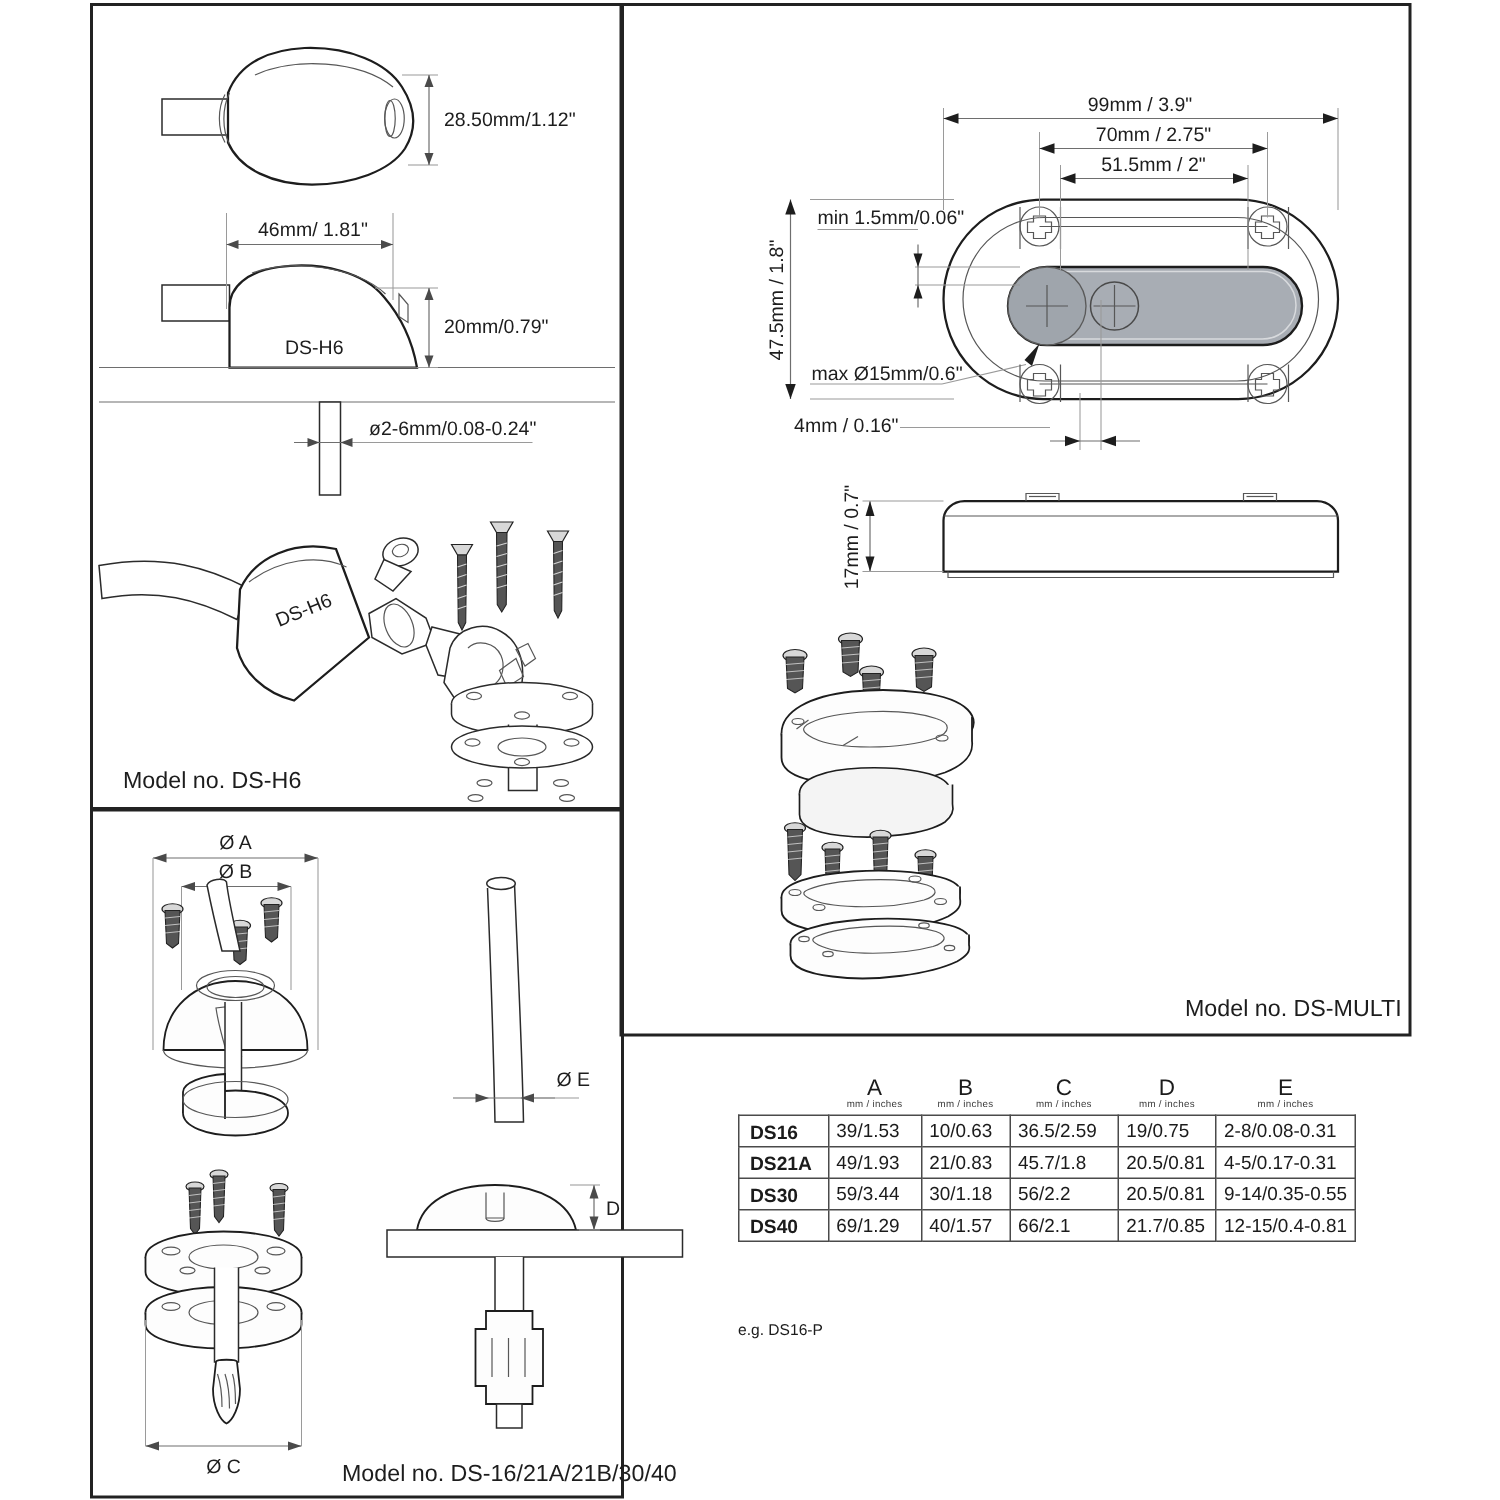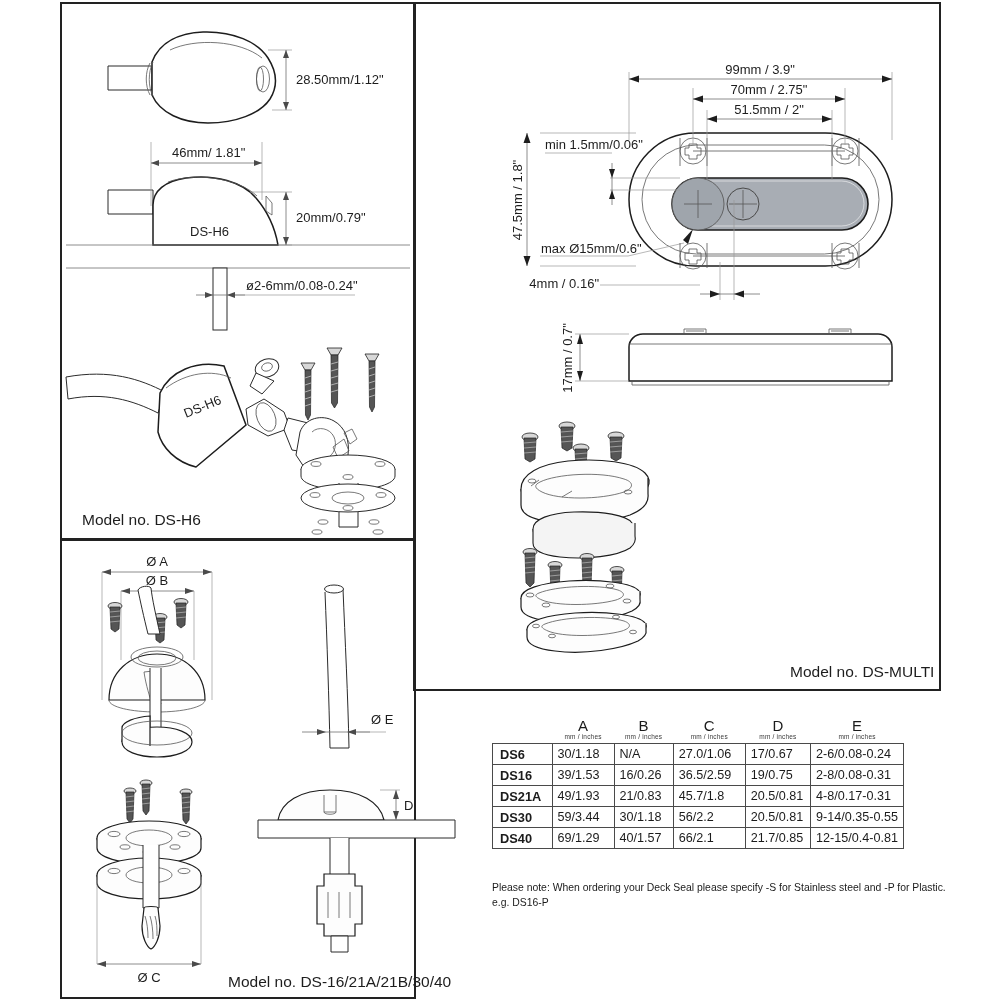--- a/index.html
+++ b/index.html
@@ -680,42 +680,34 @@
           <span class="U">mm / inches</span>
         </th>
         <th class="colhdr">
           <span class="L">E</span>
           <span class="U">mm / inches</span>
         </th>
       </tr>
     </thead>
     <tbody>
       <tr>
-        <td class="rowhdr">DS6</td>
-        <td>30/1.18</td>
-        <td>N/A</td>
-        <td>27.0/1.06</td>
-        <td>17/0.67</td>
-        <td>2-6/0.08-0.24</td>
-      </tr>
-      <tr>
         <td class="rowhdr">DS16</td>
         <td>39/1.53</td>
-        <td>16/0.26</td>
+        <td>10/0.63</td>
         <td>36.5/2.59</td>
         <td>19/0.75</td>
         <td>2-8/0.08-0.31</td>
       </tr>
       <tr>
         <td class="rowhdr">DS21A</td>
         <td>49/1.93</td>
         <td>21/0.83</td>
         <td>45.7/1.8</td>
         <td>20.5/0.81</td>
-        <td>4-8/0.17-0.31</td>
+        <td>4-5/0.17-0.31</td>
       </tr>
       <tr>
         <td class="rowhdr">DS30</td>
         <td>59/3.44</td>
         <td>30/1.18</td>
         <td>56/2.2</td>
         <td>20.5/0.81</td>
         <td>9-14/0.35-0.55</td>
       </tr>
       <tr>
@@ -724,17 +716,16 @@
         <td>40/1.57</td>
         <td>66/2.1</td>
         <td>21.7/0.85</td>
         <td>12-15/0.4-0.81</td>
       </tr>
     </tbody>
   </table>
 </div>
 
 <div id="note">
-  <div>Please note: When ordering your Deck Seal please specify -S for Stainless steel and -P for Plastic.</div>
   <div>e.g. DS16-P</div>
 </div>
 
 </div>
 
 </body></html>

